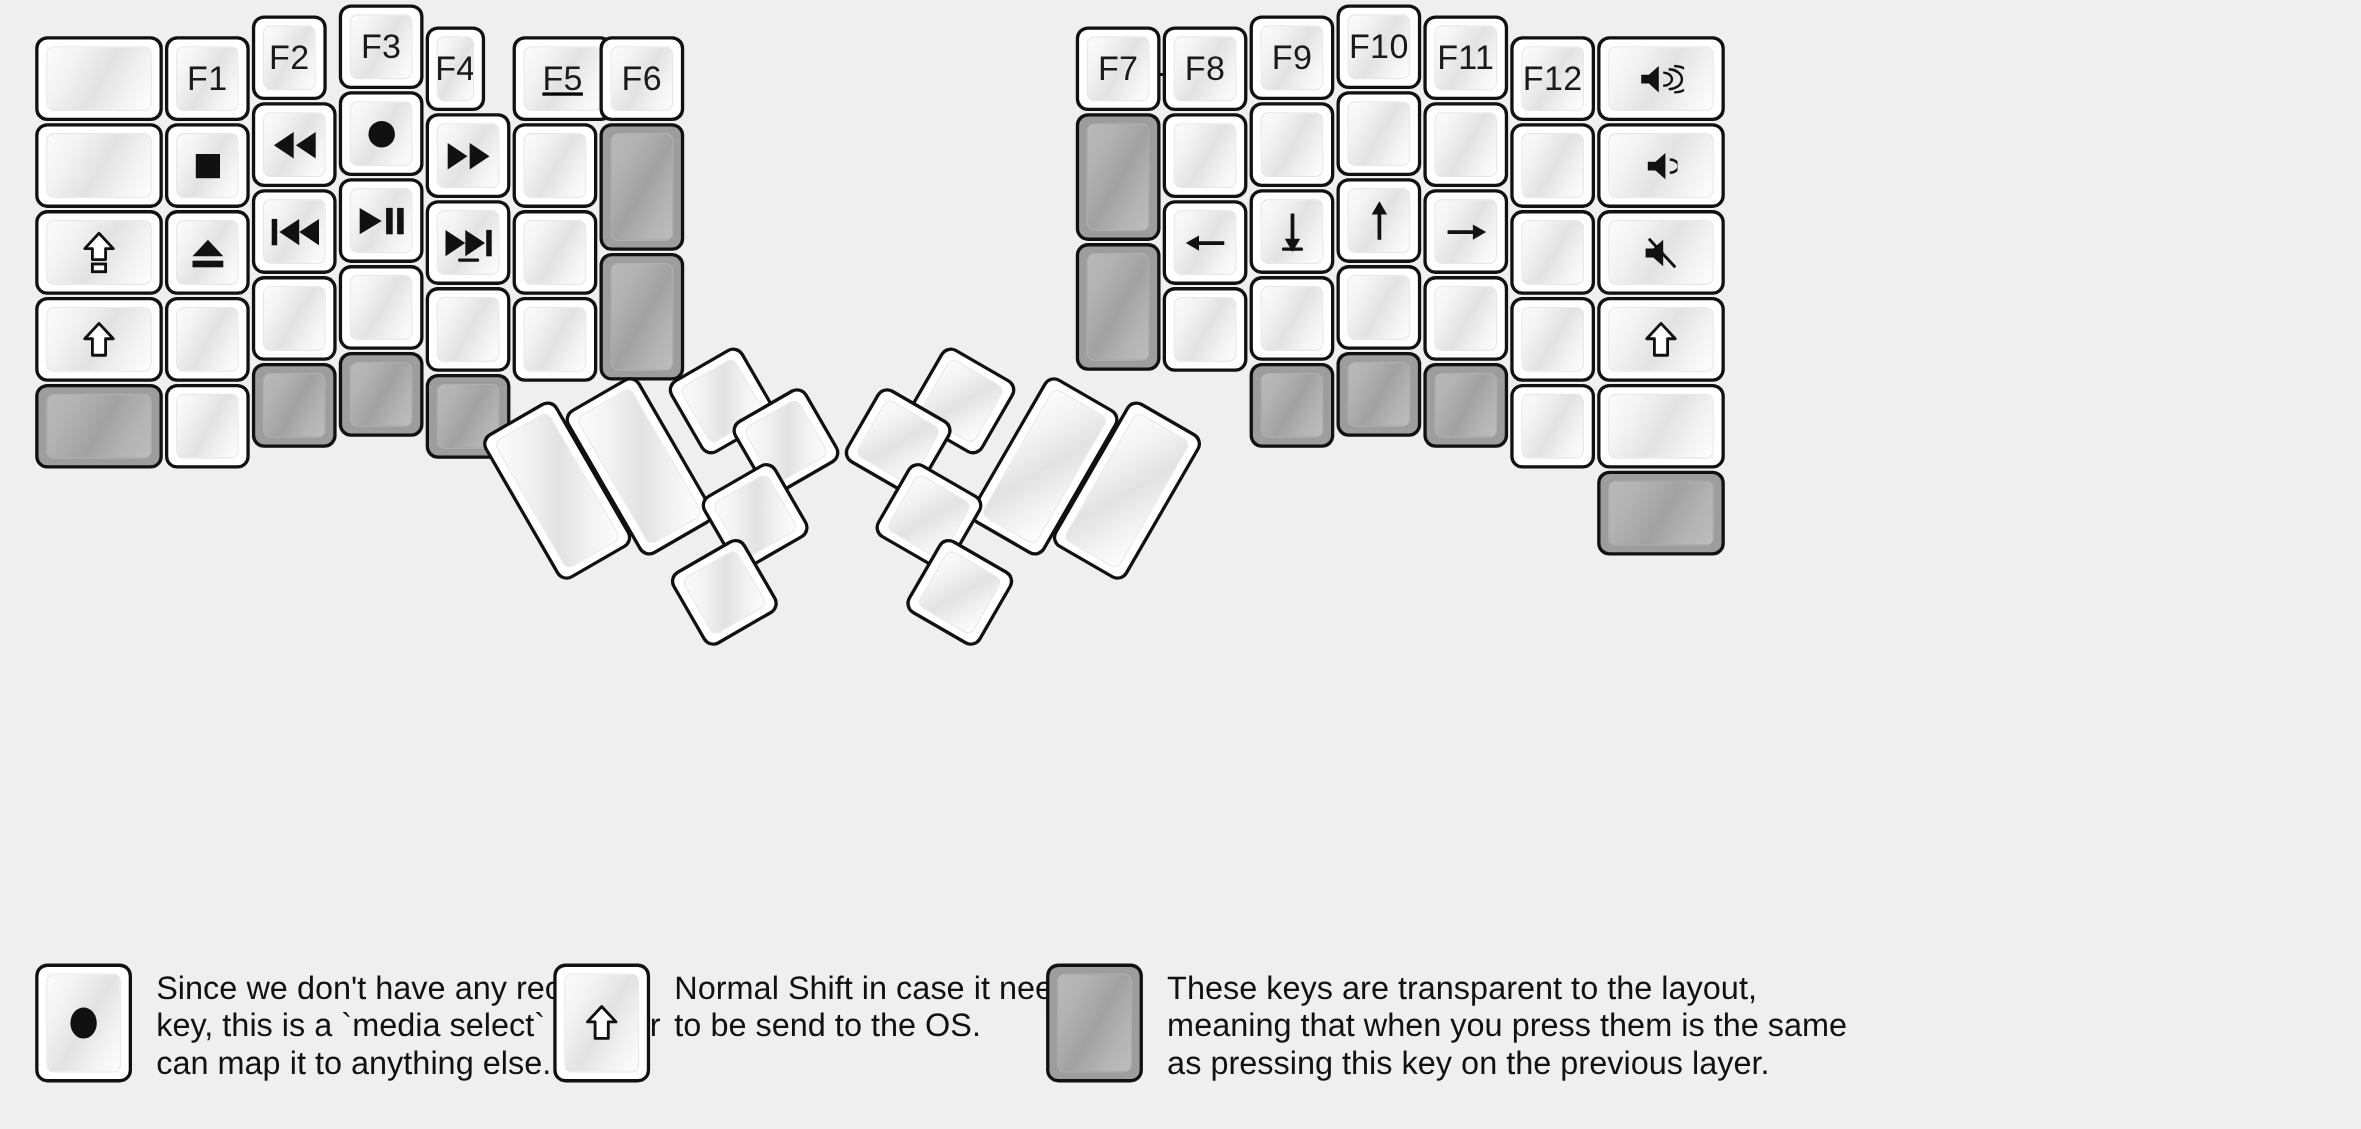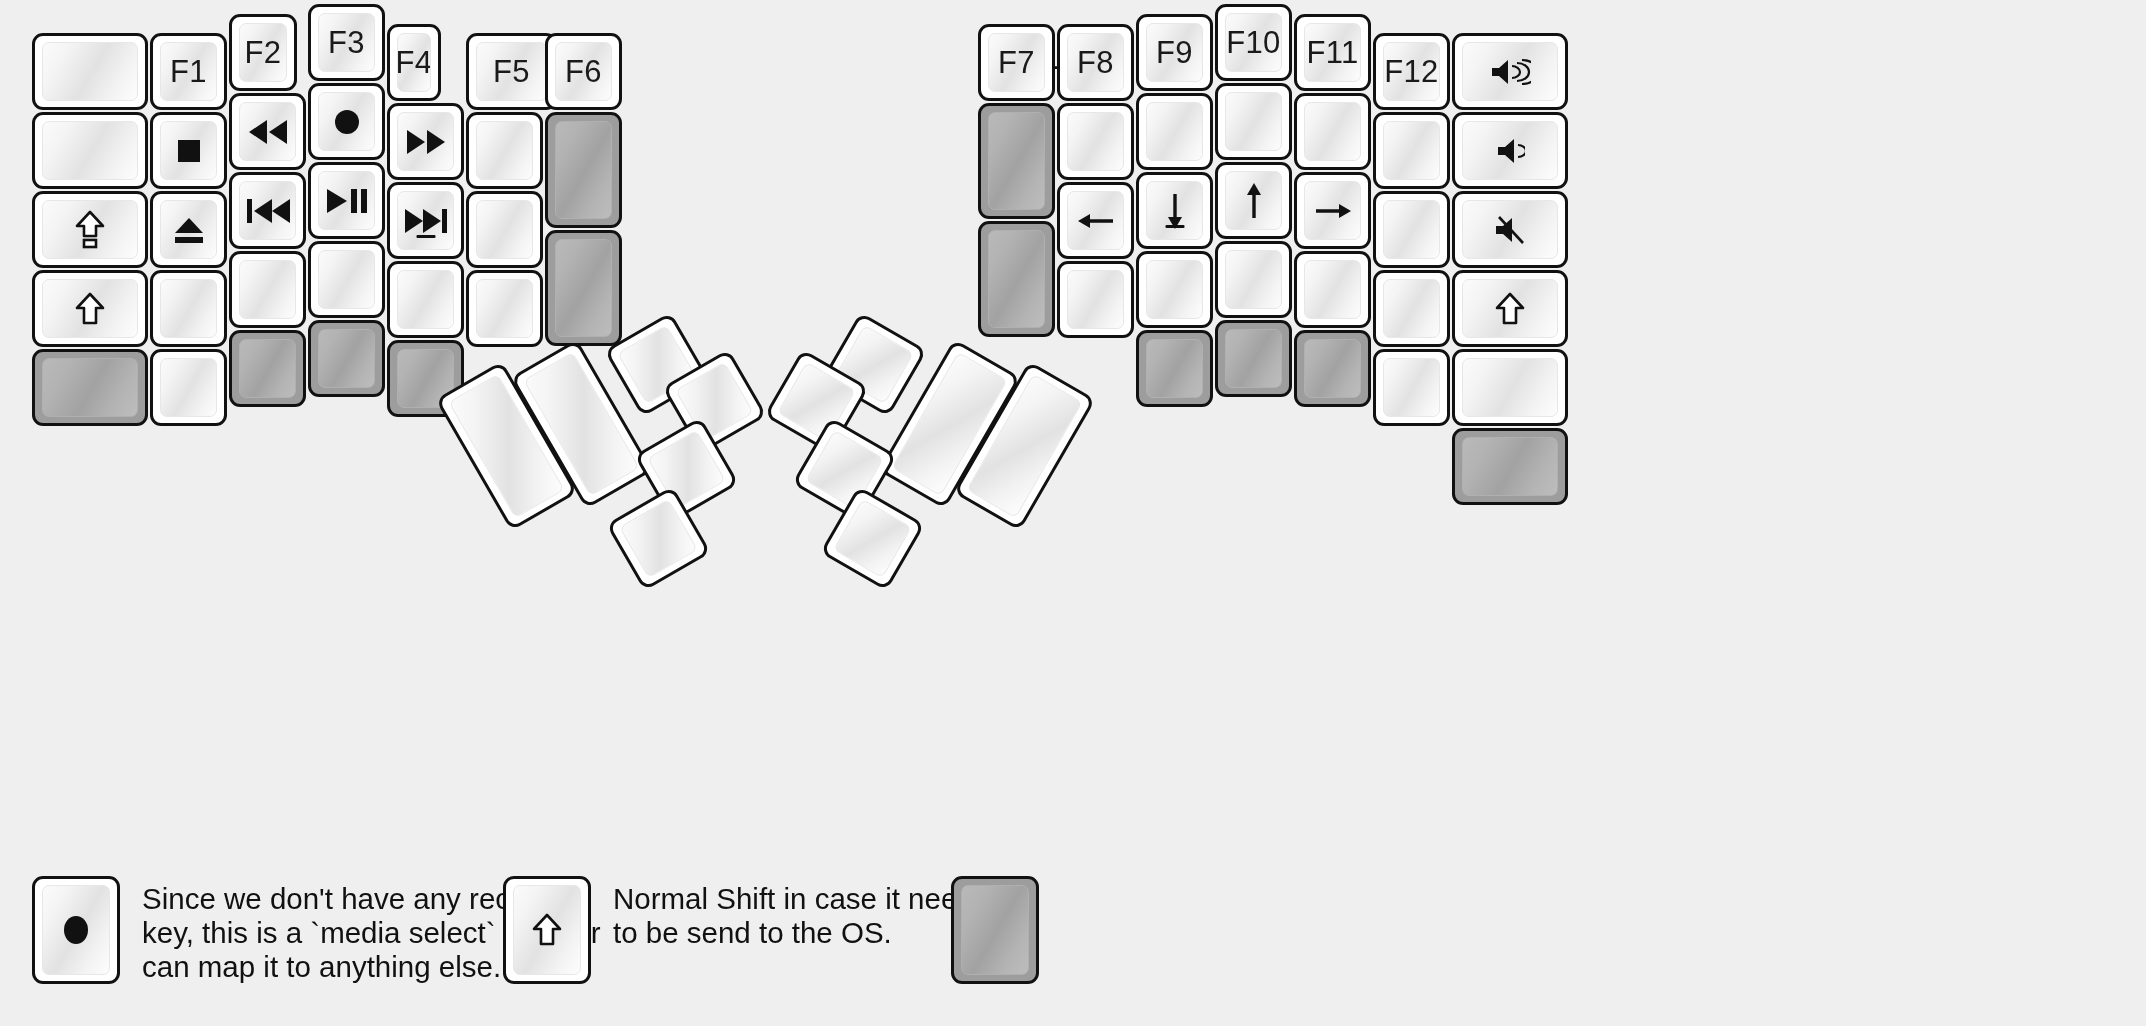--- a/index.html
+++ b/index.html
@@ -245,21 +245,21 @@
             </span>
             <span class="homing"></span>
           </div>
         </div>
         <div class="key" style="left: 371px; top: 261px; width: 77px; height: 77px;">
           <div class="cap"></div>
         </div>
         <div class="key tr" style="left: 371px; top: 340px; width: 77px; height: 77px;">
           <div class="cap"></div>
         </div>
-        <div class="key" style="left: 450px; top: 33px; width: 91px; height: 77px;">
+        <div class="key" style="left: 450px; top: 33px; width: 91px; height: 77px; text-decoration: underline;">
           <div class="cap">
             <span class="lbl">F5</span>
           </div>
         </div>
         <div class="key" style="left: 450px; top: 112px; width: 77px; height: 77px;">
           <div class="cap"></div>
         </div>
         <div class="key" style="left: 450px; top: 191px; width: 77px; height: 77px;">
           <div class="cap"></div>
         </div>
@@ -518,16 +518,19 @@
         </div>
         <div class="leg-text">Normal Shift in case it needs
 to be send to the OS.</div>
       </div>
       <div class="leg-item" style="left: 935px;">
         <div class="leg-key tr">
           <div class="cap">
             <span style="display: flex;"></span>
           </div>
         </div>
+        <div class="leg-text">These keys are transparent to the layout,
+meaning that when you press them is the same
+as pressing this key on the previous layer.</div>
       </div>
     </div>
 
 </div>
 
 </body></html>

